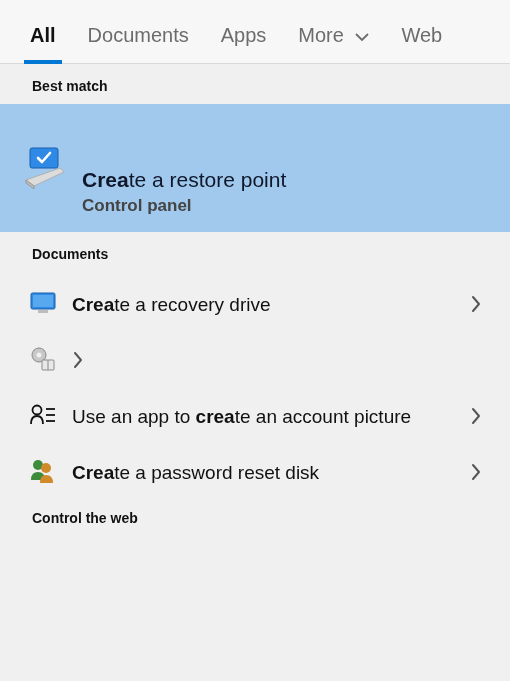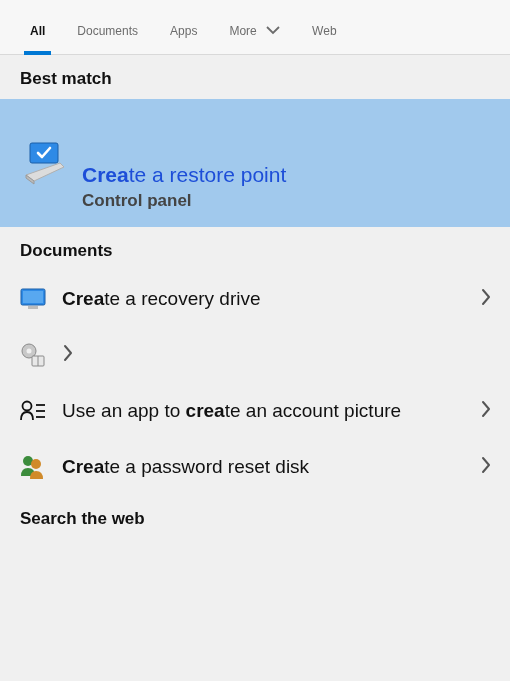--- a/index.html
+++ b/index.html
@@ -13,21 +13,21 @@
   }
   .tabs {
     display: flex;
     align-items: center;
     gap: 28px;
     padding: 18px 28px 0 28px;
     border-bottom: 1px solid #d9d9d9;
     background: #f7f7f7;
   }
   .tab {
-    font-size: 12px;
+    font-size: 20px;
     color: #6c6c6c;
     padding: 6px 2px 16px 2px;
     cursor: pointer;
     position: relative;
   }
   .tab.active {
     color: #111;
     font-weight: 600;
   }
   .tab.active::after {
@@ -35,52 +35,52 @@
     position: absolute;
     left: -4px; right: -4px; bottom: -1px;
     height: 4px;
     background: #0078d4;
   }
   .more-chevron {
     margin-left: 6px;
     display: inline-block;
   }
   .section-header {
-    font-size: 17px;
+    font-size: 14px;
     font-weight: 600;
-    padding: 14px 20px 10px 20px;
+    padding: 14px 20px 10px 32px;
     color: #111;
   }
   .best-match {
     background: #a1c9ed;
     display: flex;
     align-items: center;
     padding: 16px 20px 16px 20px;
     min-height: 96px;
   }
   .pc-icon {
     width: 48px; height: 48px;
     margin-right: 14px;
     flex-shrink: 0;
   }
   .bm-title {
     font-size: 21px;
-    color: #1d4ed8;
+    color: #0f172a;
     margin-bottom: 4px;
     margin-top: 48px;
   }
   .bm-sub {
     font-size: 17px;
     color: #444;
     font-weight: bold;
   }
   .result-row {
     display: flex;
-    align-items: center;
-    padding: 10px 18px;
+    align-items: flex-end;
+    padding: 10px 28px;
     cursor: pointer;
     min-height: 56px;
   }
   .result-row .icon {
     width: 30px; height: 30px;
     flex-shrink: 0;
     margin-right: 14px;
     display: flex; align-items: center; justify-content: center;
   }
   .result-row .label {
@@ -184,13 +184,13 @@
           <path d="M11 25 Q11 17 17 17 Q24 17 24 25 Z" fill="#d08a2a"></path>
         </svg>
       </span>
       <span class="label"><b>Crea</b>te a password reset disk</span>
       <span class="chevron-right"><svg width="12" height="20" viewBox="0 0 12 20">
           <path d="M3 3 L9 10 L3 17" stroke="#555" stroke-width="2" fill="none" stroke-linecap="round" stroke-linejoin="round"></path>
         </svg></span>
     </div>
   </div>
 
-<div class="section-header">Search the web</div>
+<div class="section-header">Control the web</div>
 
 </body></html>

